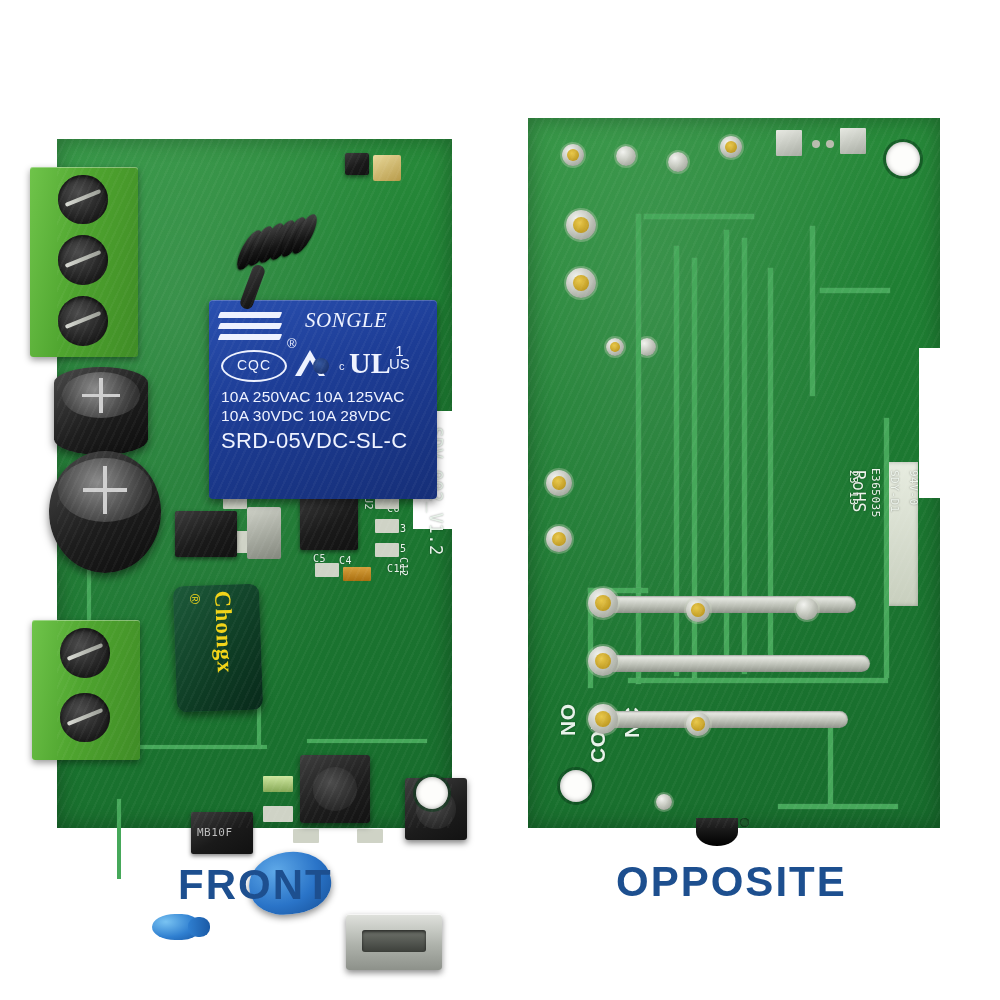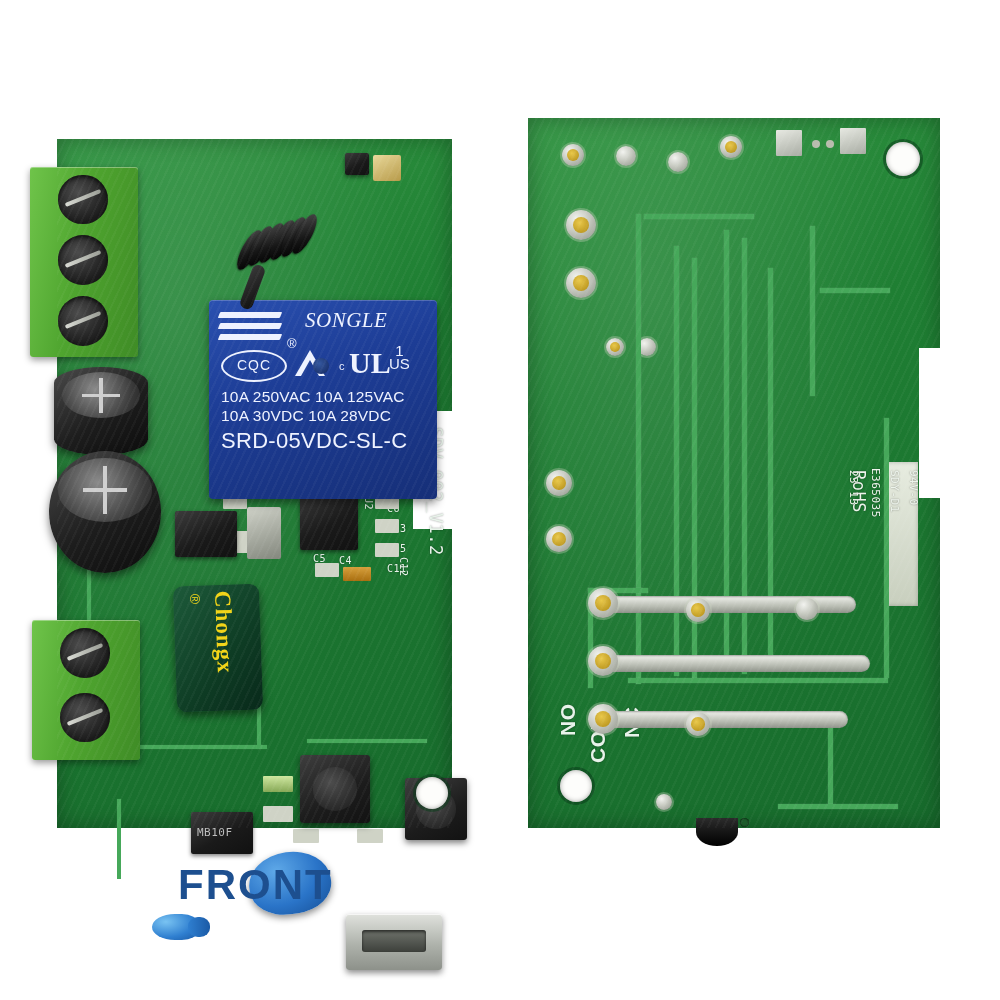--- a/index.html
+++ b/index.html
@@ -348,14 +348,15 @@
     <div class="pad" style="left:128px;top:676px;width:16px;height:16px;"></div>
     <div class="abs" style="left:180px;top:700px;width:9px;height:9px;border-radius:50%;background:#1d5c2b;box-shadow:inset 0 0 2px #000;"></div>
     <div class="abs" style="left:196px;top:700px;width:9px;height:9px;border-radius:50%;background:#1d5c2b;box-shadow:inset 0 0 2px #000;"></div>
     <div class="abs" style="left:212px;top:700px;width:9px;height:9px;border-radius:50%;background:#1d5c2b;box-shadow:inset 0 0 2px #000;"></div>
 
     <div class="abs" style="left:168px;top:700px;width:42px;height:28px;border-radius:0 0 50% 50%;
          background:linear-gradient(180deg,#2b2b2b,#000);"></div>
   </div>
 
   <div class="caption" id="capFront">FRONT</div>
+  <div class="caption" id="capBack">OPPOSITE</div>
 
 </div>
 
 </body></html>

